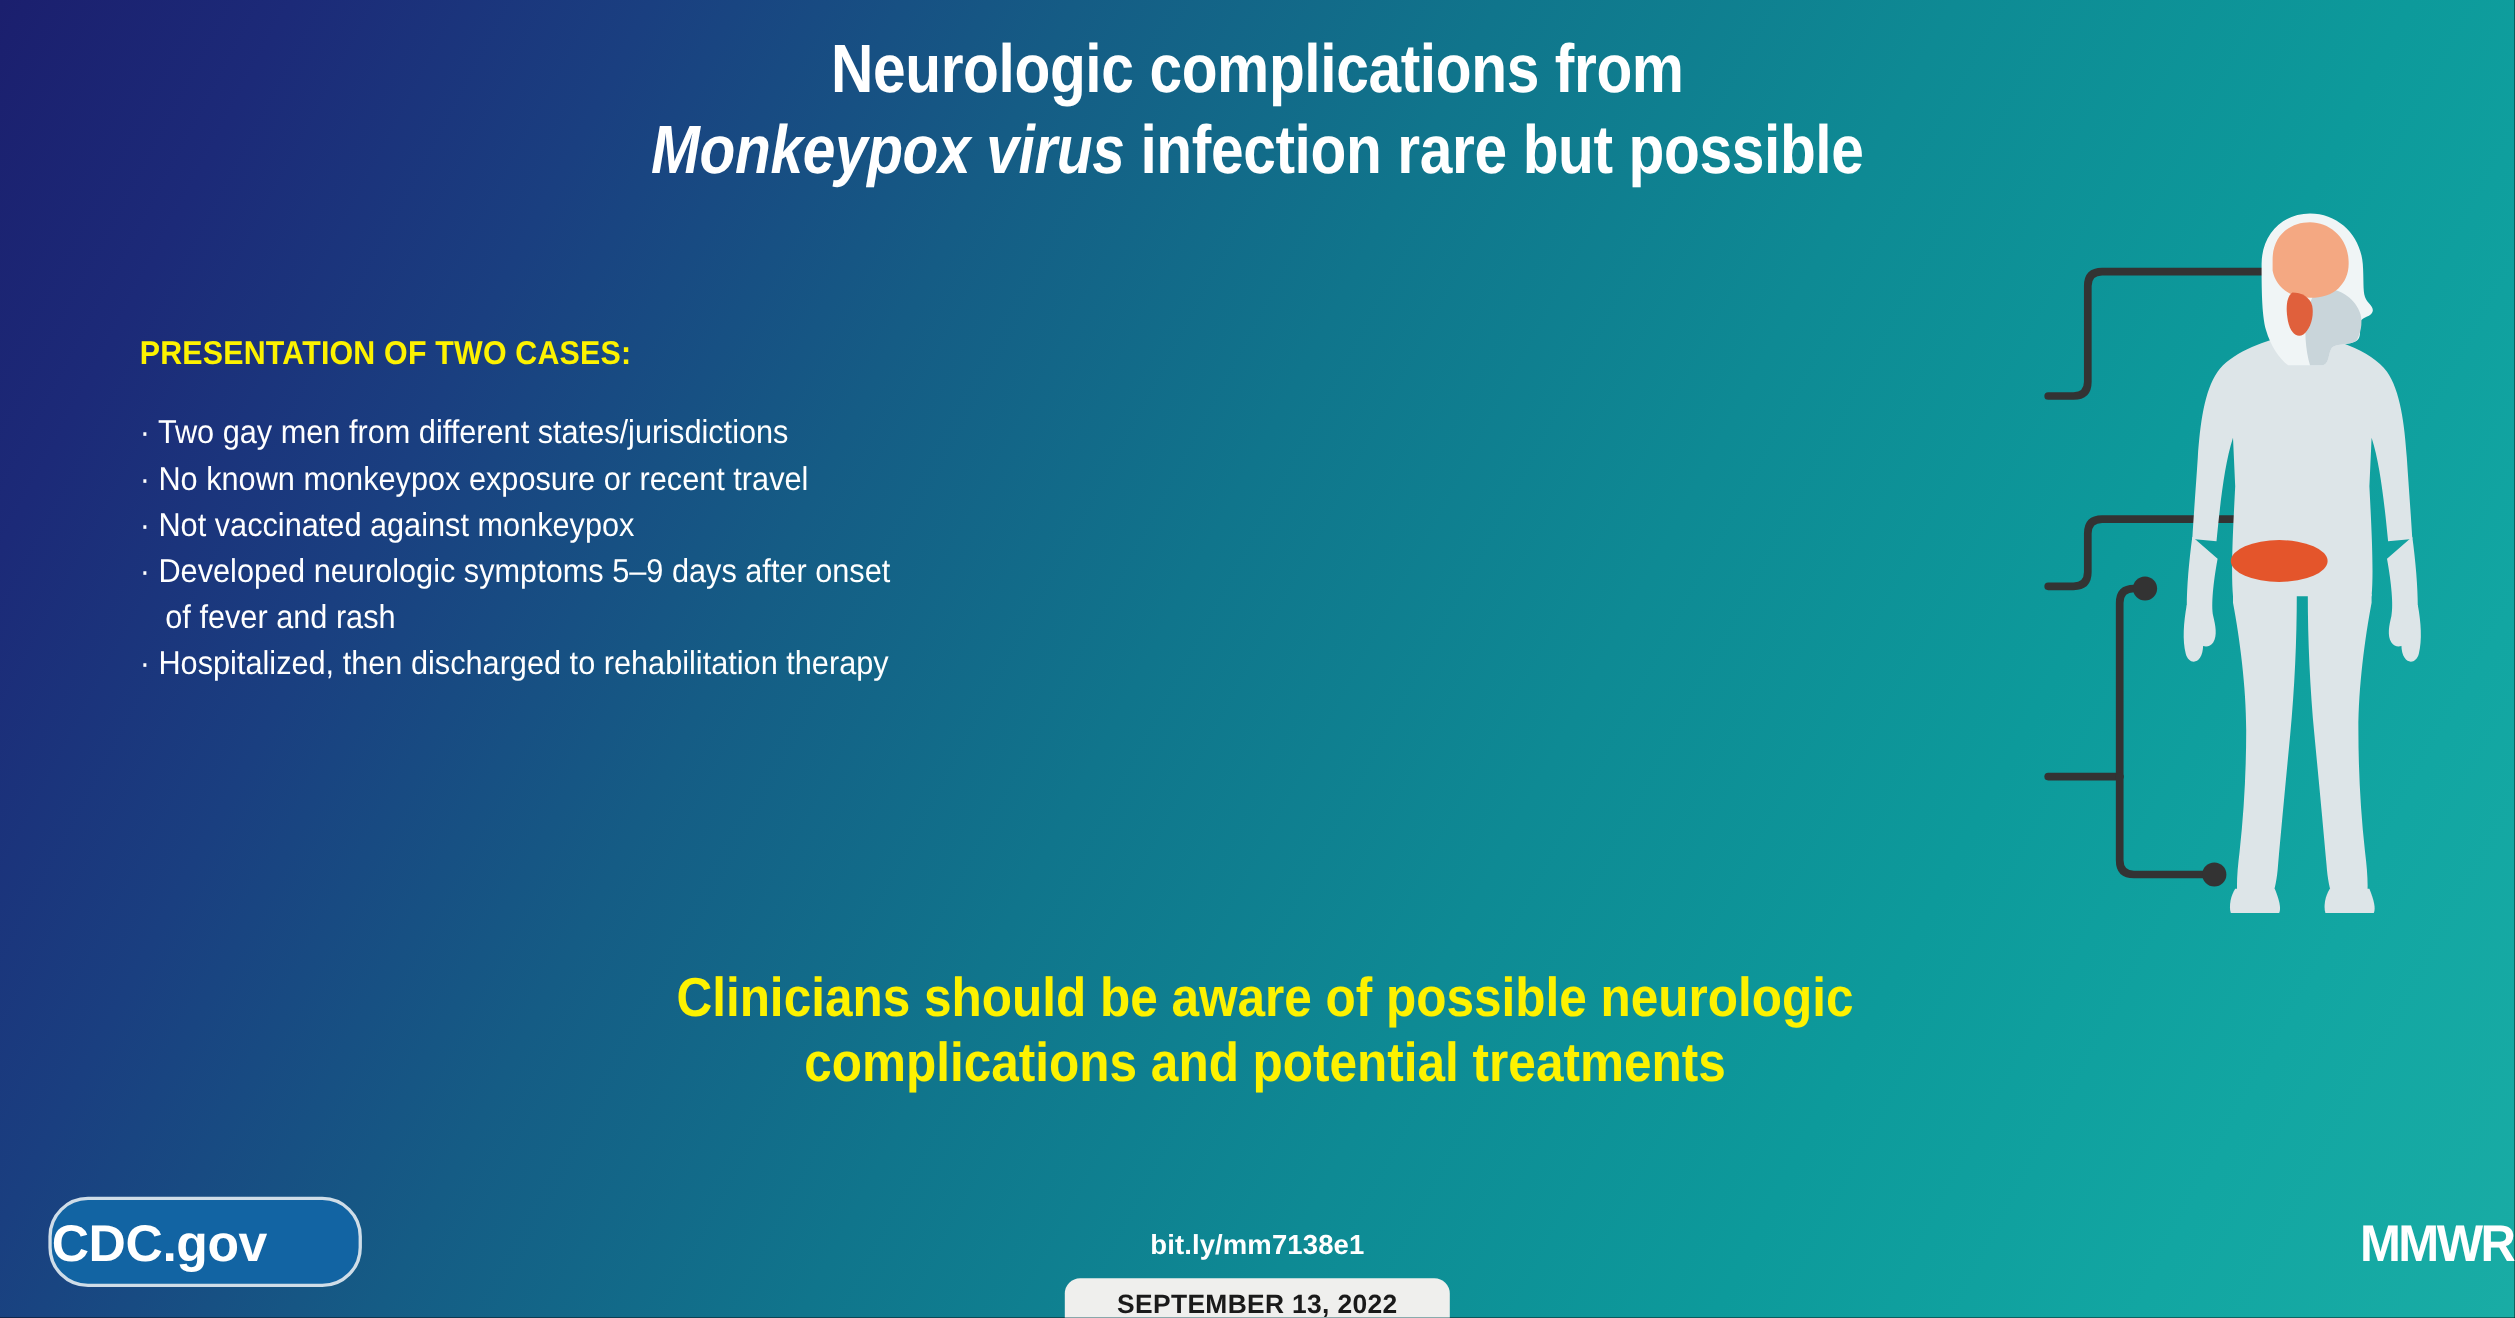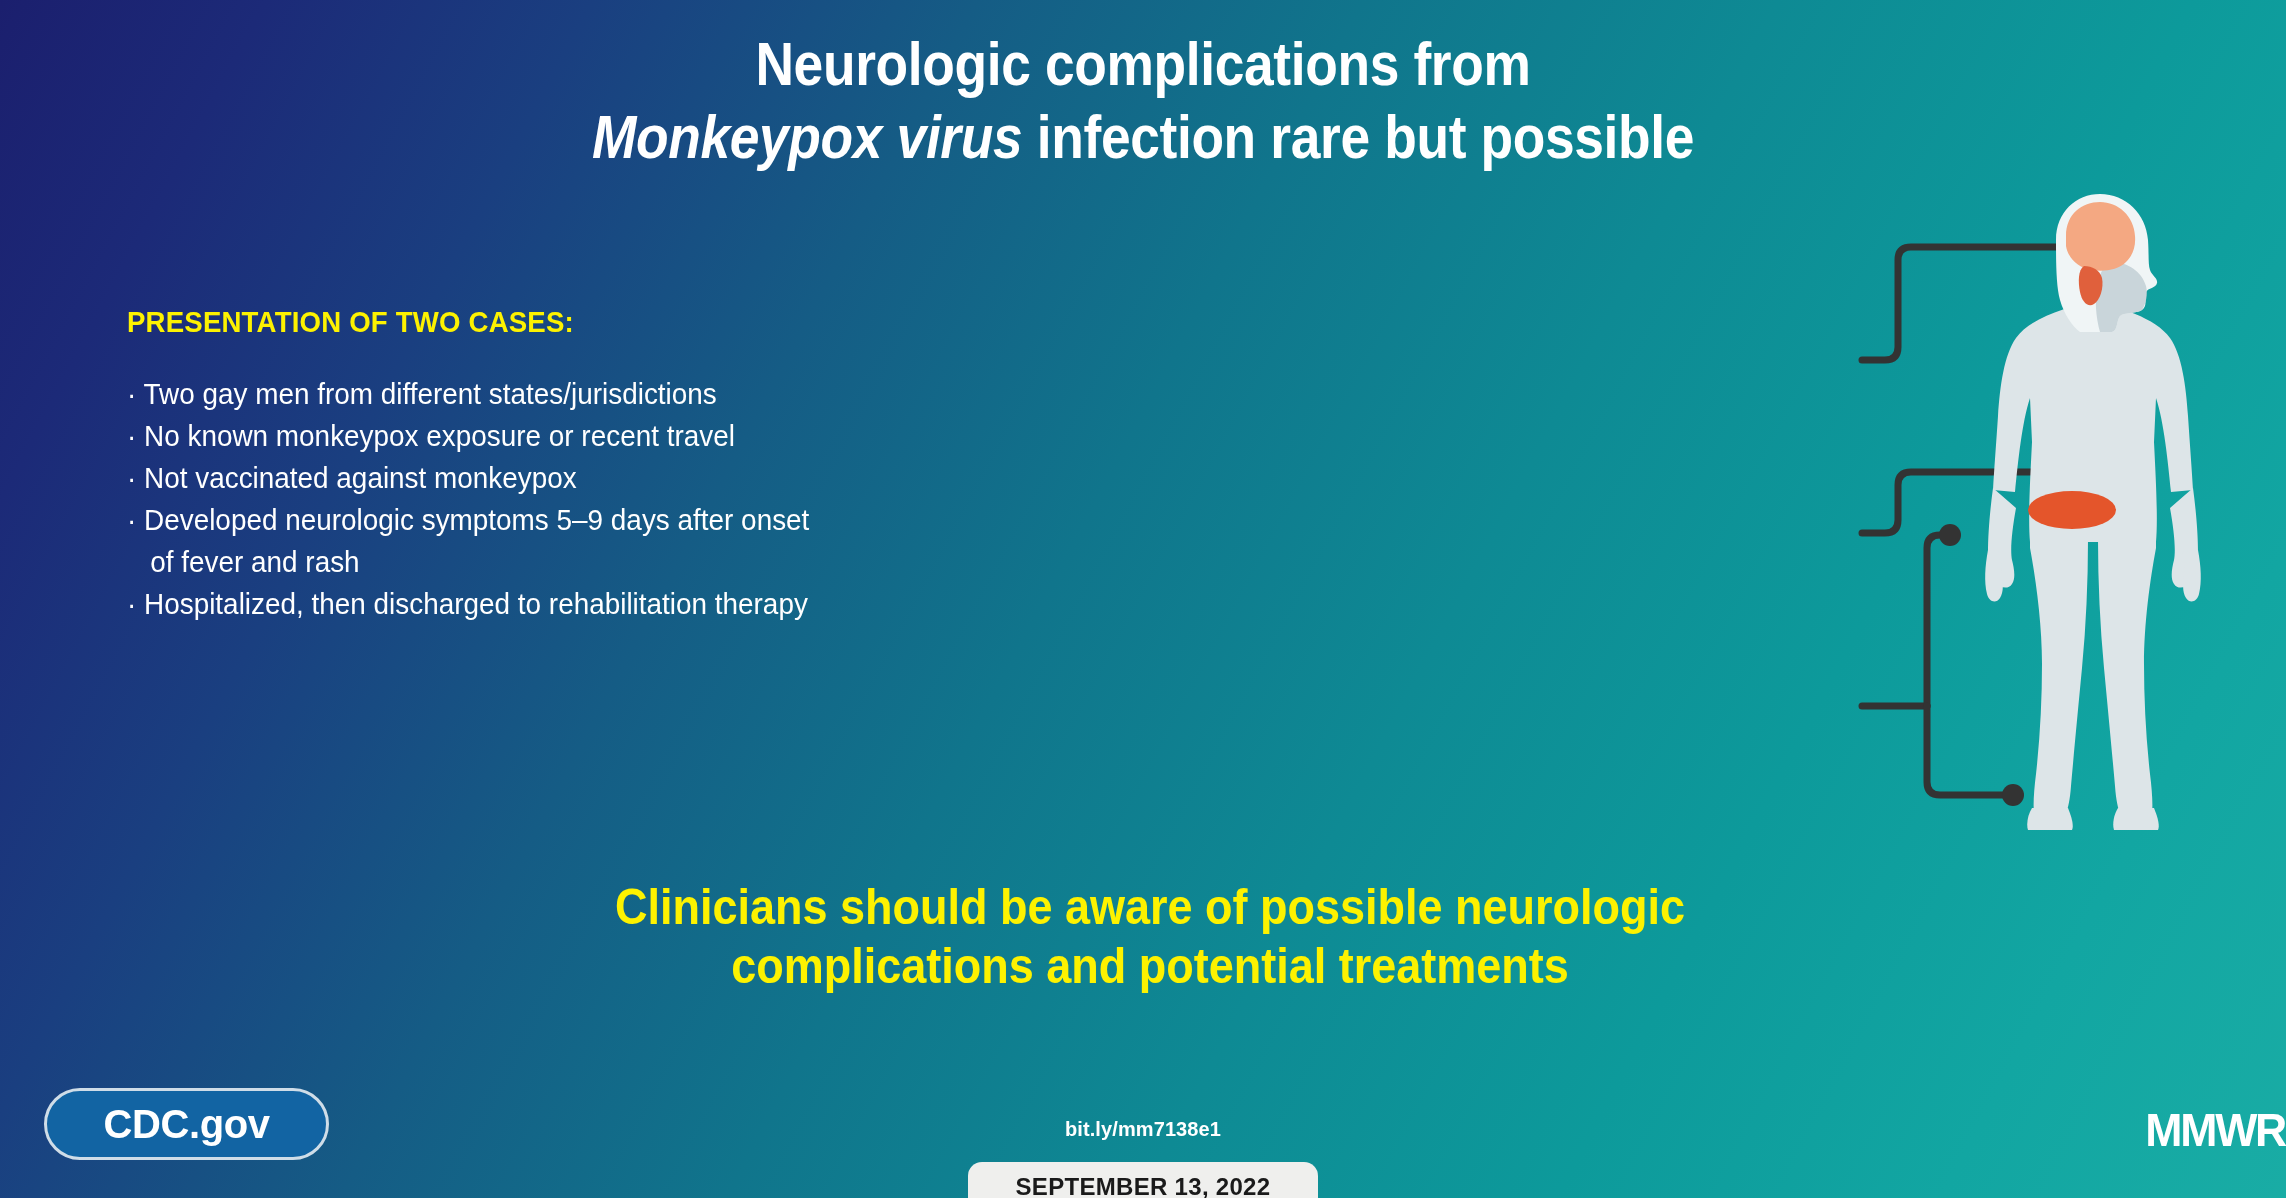--- a/index.html
+++ b/index.html
@@ -121,41 +121,41 @@
     transform: scaleX(0.90);
     transform-origin: center top;
   }
 
   
   #cdc-gov-button {
     position: absolute;
     left: 44px;
     top: 1088px;
     width: 285px;
-    height: 72px;
+    height: 82px;
     box-sizing: border-box;
     background: #1264a3;
     border: 3px solid #cfdde8;
     border-radius: 36px;
     color: #ffffff;
-    font-size: 40px;
+    font-size: 47px;
     font-weight: bold;
     display: flex;
     align-items: center;
-    justify-content: center;
+    justify-content: flex-start;
     letter-spacing: -0.4px;
   }
   #bitly {
     position: absolute;
     left: 893px;
     top: 1118px;
     width: 500px;
     text-align: center;
     color: #ffffff;
-    font-size: 20px;
+    font-size: 25px;
     font-weight: bold;
     letter-spacing: 0.1px;
   }
   #date-tab {
     position: absolute;
     left: 968px;
     top: 1162px;
     width: 350px;
     height: 56px;
     background: #efefed;

